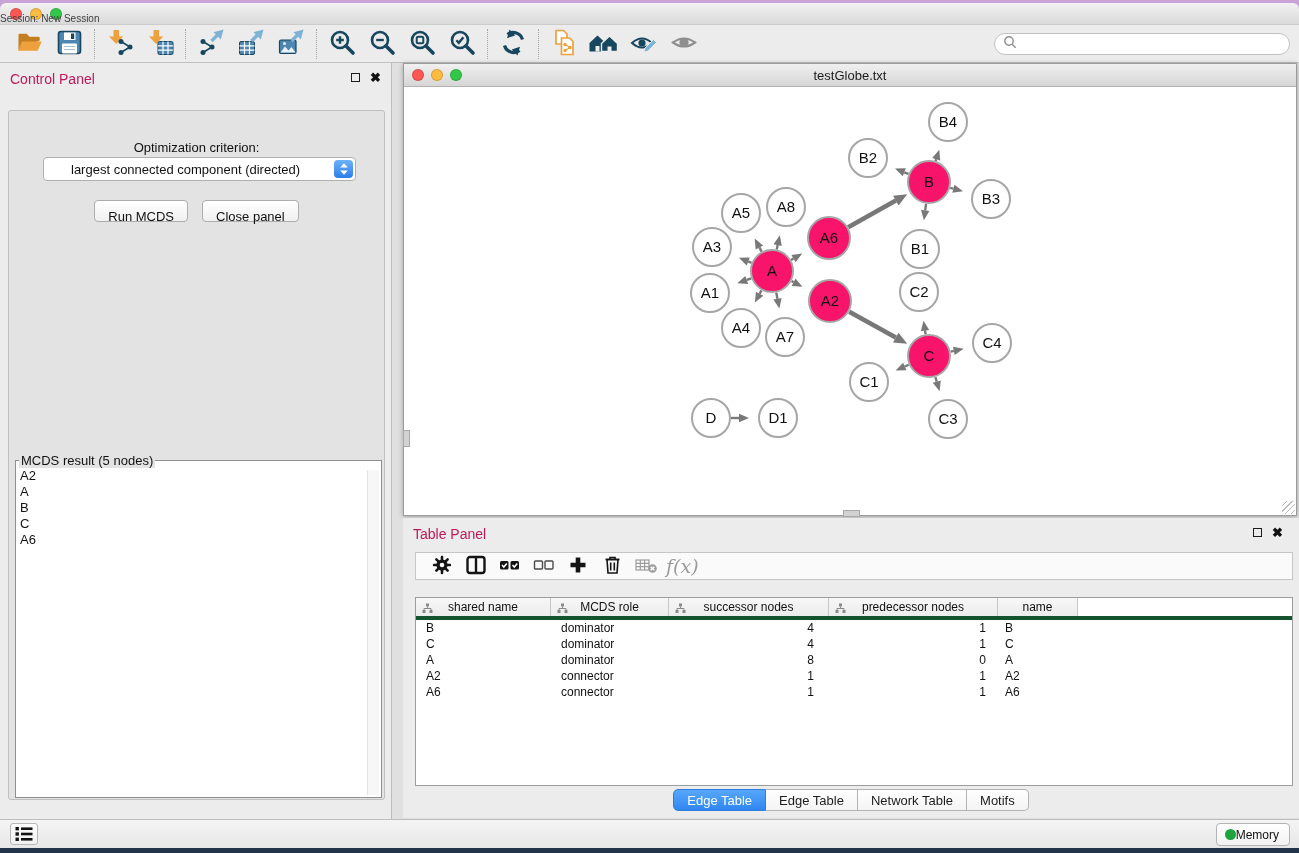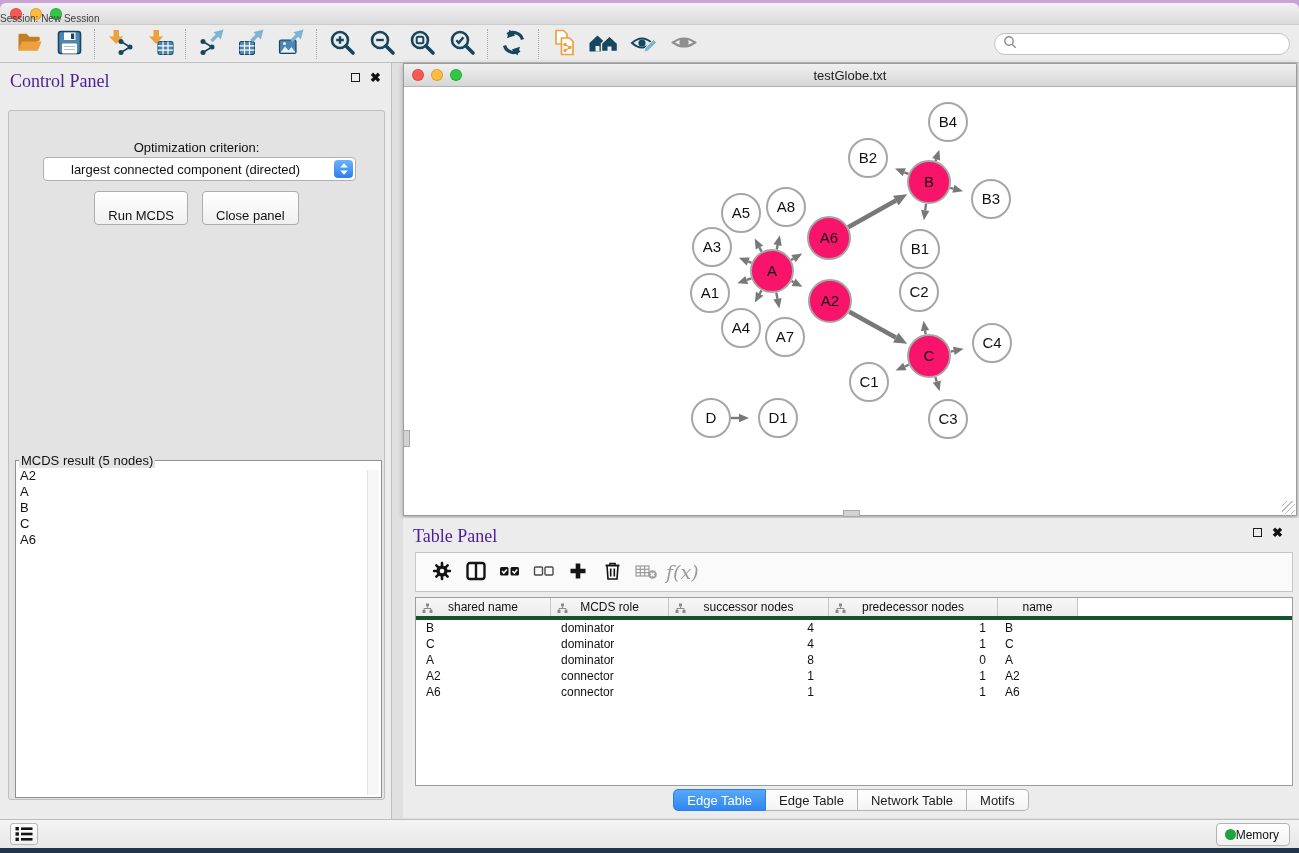--- a/index.html
+++ b/index.html
@@ -22,62 +22,62 @@
   .tb-sep { width:0; height:30px; border-left:1px dotted #a5a5a5; margin:0 5px; }
   .search-box { margin-left:auto; width:296px; height:22px; border:1px solid #c2c2c2; border-radius:12px;
     background:#fff; display:flex; align-items:center; padding-left:8px; gap:4px; }
   .search-box input { border:none; outline:none; flex:1; height:18px; font-size:12px; background:transparent; }
 
   
   .main { position:absolute; top:63px; left:0; width:1299px; height:756px; background:#e0e0e0; }
 
   
   .control-panel { position:absolute; left:0; top:0; width:392px; height:756px; background:#ececec; border-right:1px solid #bdbdbd; }
-  .panel-title { position:absolute; left:10px; top:8px; font-size:18px; color:#4c1d95;font-family:Liberation Serif, serif; }
+  .panel-title { position:absolute; left:10px; top:8px; font-size:14px; color:#be185d; }
   .panel-controls { position:absolute; right:10px; top:9px; display:flex; gap:10px; align-items:center; }
   .float-icon { width:9px; height:9px; border:1.5px solid #1c1c1c; background:transparent; }
   .close-icon { font-size:13px; font-weight:bold; color:#111; line-height:11px; }
   .cp-tabs { position:absolute; top:33px; left:0; width:100%; display:flex; justify-content:center; z-index:3; }
   .seg-tab { height:22px; padding:0 13px; font-size:13px; color:#1c1c1c; background:linear-gradient(#ffffff,#f4f4f4);
     border:1px solid #b3b3b3; border-left:none; display:flex; align-items:center; cursor:default; }
   .seg-tab:first-child { border-left:1px solid #b3b3b3; border-radius:5px 0 0 5px; }
   .seg-tab:last-child { border-radius:0 5px 5px 0; }
   .seg-tab.active { background:linear-gradient(#57a8fb,#2f86f0); color:#fff; border-color:#2f7ede; }
   .cp-inner { position:absolute; left:8px; top:47px; width:377px; height:690px; background:#e3e3e3;
     border:1px solid #bfbfbf; border-radius:3px; }
   .opt-label { margin-top:29px; text-align:center; font-size:13px; color:#111; }
   .dropdown { position:absolute; left:34px; top:46px; width:313px; height:24px; background:#fff;
     border:1px solid #b0b0b0; border-radius:4px; }
   .dd-text { font-size:13px; color:#111; padding:4px 24px 0 27px; white-space:nowrap; overflow:hidden; }
   .dd-spin { position:absolute; right:2px; top:2px; width:19px; height:18px; border-radius:4px;
     background:linear-gradient(#6cb2fb,#2d7ee9); display:flex; align-items:center; justify-content:center; }
   .btn-row { position:absolute; top:80px; left:0; width:100%; display:flex; justify-content:center; gap:14px; }
-  .mac-btn { height:22px; padding:16px 13px; background:linear-gradient(#ffffff,#f0f0f0); border:1px solid #adadad;
-    border-radius:4px; font-size:13px; color:#111; font-family:"Liberation Sans",sans-serif; }
+  .mac-btn { height:22px; padding:8px 13px; background:linear-gradient(#ffffff,#f0f0f0); border:1px solid #adadad;
+    border-radius:4px; font-size:13px; color:#111; font-family:"Liberation Sans",sans-serif;margin-top:9px; }
   fieldset.mcds { position:absolute; left:6px; top:342px; width:367px; height:345px; background:#fff;
     border:1px solid #8f8f8f; margin:0; padding:0; }
   fieldset.mcds legend { font-size:13px; color:#111; margin-left:3px; padding:0 2px; background:#e3e3e3; }
   .result-list { font-size:13px; color:#111; padding:0 4px; line-height:16px; }
   .scroll-track { position:absolute; right:2px; top:2px; bottom:2px; width:12px; background:#f7f7f7; border-left:1px solid #e2e2e2; }
 
   
   .net-window { position:absolute; left:403px; top:0; width:894px; height:453px; background:#fff;
     border:1px solid #9b9b9b; box-shadow:0 1px 5px rgba(0,0,0,.28); }
   .nw-titlebar { position:relative; height:23px; background:linear-gradient(#f0f0f0,#d6d6d6); border-bottom:1px solid #b2b2b2; }
   .nw-traffic { position:absolute; top:5px; left:8px; display:flex; gap:7px; }
   .nw-title { text-align:center; font-size:13px; color:#1c1c1c; padding-top:4px; }
   svg.graph { position:absolute; left:0; top:24px; }
   .resize-grip { position:absolute; right:1px; bottom:1px; width:13px; height:13px;
     background:repeating-linear-gradient(135deg, transparent 0 3px, #bbbbbb 3px 4px); }
   .v-handle { position:absolute; left:403px; top:367px; width:7px; height:17px; background:#d2d2d2; border:1px solid #a9a9a9; }
   .h-handle { position:absolute; left:843px; top:447px; width:17px; height:7px; background:#d2d2d2; border:1px solid #a9a9a9; }
 
   
   .table-panel { position:absolute; left:403px; top:455px; width:896px; height:300px; background:#ececec; }
-  .tp-toolbar { position:absolute; left:12px; top:34px; width:878px; height:40px; background:#fafafa;
+  .tp-toolbar { position:absolute; left:12px; top:34px; width:878px; height:28px; background:#fafafa;
     border:1px solid #c6c6c6; display:flex; align-items:center; gap:2px; padding-left:10px; }
   .tp-btn { min-width:32px; height:32px; display:flex; align-items:center; justify-content:center; background:none; border:none; padding:0 2px; }
   .fx-label { font-family:"DejaVu Serif", serif; font-style:italic; font-size:19px; color:#9a9a9a; }
   .data-table { position:absolute; left:12px; top:79px; width:878px; height:189px; background:#fff;
     border:1px solid #9d9d9d; overflow:hidden; }
   .dt-header { display:grid; grid-template-columns:135px 118px 160px 169px 80px 1fr; height:22px; border-bottom:4px solid #14532d; }
   .dt-hcell { position:relative; background:linear-gradient(#f7f7f7,#ececec); border-right:1px solid #c6c6c6;
     display:flex; align-items:center; justify-content:center; font-size:12px; color:#111; }
   .dt-hcell .hicon { position:absolute; left:6px; top:5px; }
   .dt-hcell.filler { background:#fff; border-right:none; }

